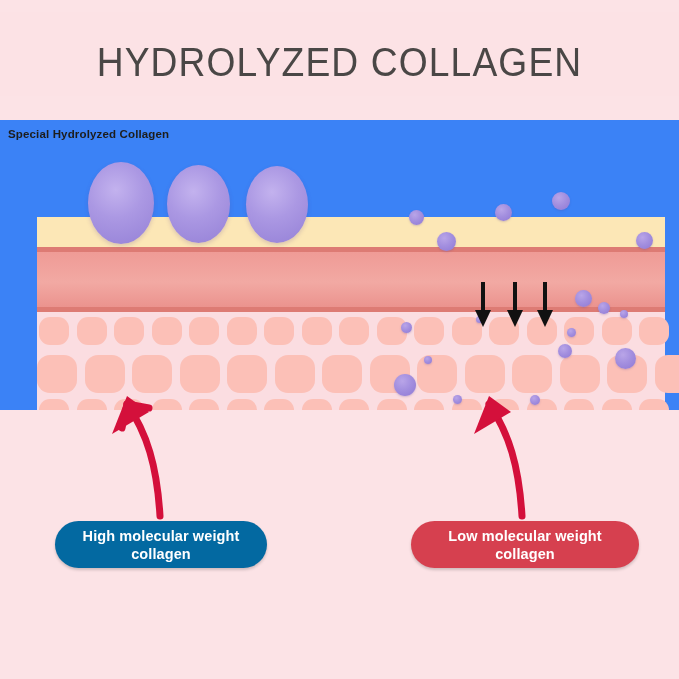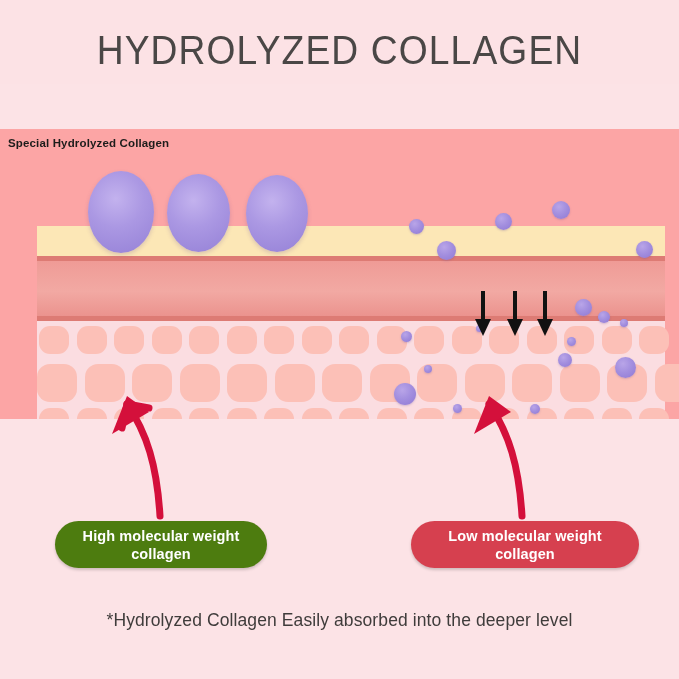--- a/index.html
+++ b/index.html
@@ -7,36 +7,36 @@
   body{
     width:679px;height:679px;overflow:hidden;
     background:#fce3e6;
     font-family:"Liberation Sans", sans-serif;
     -webkit-font-smoothing:antialiased;
   }
   #root{position:relative;width:679px;height:679px;}
 
   
   .header-band{
-    position:absolute;left:0;top:0;width:679px;height:84px;
+    position:absolute;left:0;top:12px;width:679px;height:84px;
     background:#fce2e5;
   }
   .page-title{
     position:absolute;left:0;top:28px;width:679px;
     text-align:center;
     font-family:"Liberation Sans", sans-serif;
     font-size:40px;letter-spacing:1.2px;
     color:#4a4746;font-weight:400;
     transform:scaleX(0.93);
   }
 
   
   .panel{
     position:absolute;left:0;top:120px;width:679px;height:290px;
-    background:#fca5a5;overflow:hidden;margin-top:9px;
+    background:#3b82f6;overflow:hidden;
   }
   .panel-label{
     position:absolute;left:8px;top:8px;
     font-size:11.5px;font-weight:bold;color:#1d1d1b;
     letter-spacing:0.15px;
   }
 
   
   .skin{
     position:absolute;left:37px;top:97px;width:628px;height:248px;
@@ -74,21 +74,21 @@
   .svg-layer{position:absolute;left:0;top:0;width:679px;height:679px;pointer-events:none;}
 
   
   .pill{
     position:absolute;border-radius:26px;
     display:flex;align-items:center;justify-content:center;
     text-align:center;color:#ffffff;font-weight:bold;
     font-size:14.5px;line-height:18px;letter-spacing:.1px;
     box-shadow:0 2px 3px rgba(0,0,0,.18);
   }
-  .pill-dark{background:#4d7c0f;}
+  .pill-dark{background:#0369a1;}
   .pill-red{background:#d6404f;align-items:center;}
 
   
   .footer-note{
     position:absolute;left:0;top:610px;width:679px;
     text-align:center;font-size:17.5px;color:#3f3c3b;
     letter-spacing:.1px;
   }
 </style>
 </head>
@@ -229,15 +229,14 @@
     </div>
   </div>
 
   <div class="pill pill-red" style="left:411px;top:521px;width:228px;height:47px;">
     <div>
       <div>Low molecular weight</div>
       <div>collagen</div>
     </div>
   </div>
 
-  <div class="footer-note">*Hydrolyzed Collagen Easily absorbed into the deeper level</div>
 
 </div>
 
 </body></html>

